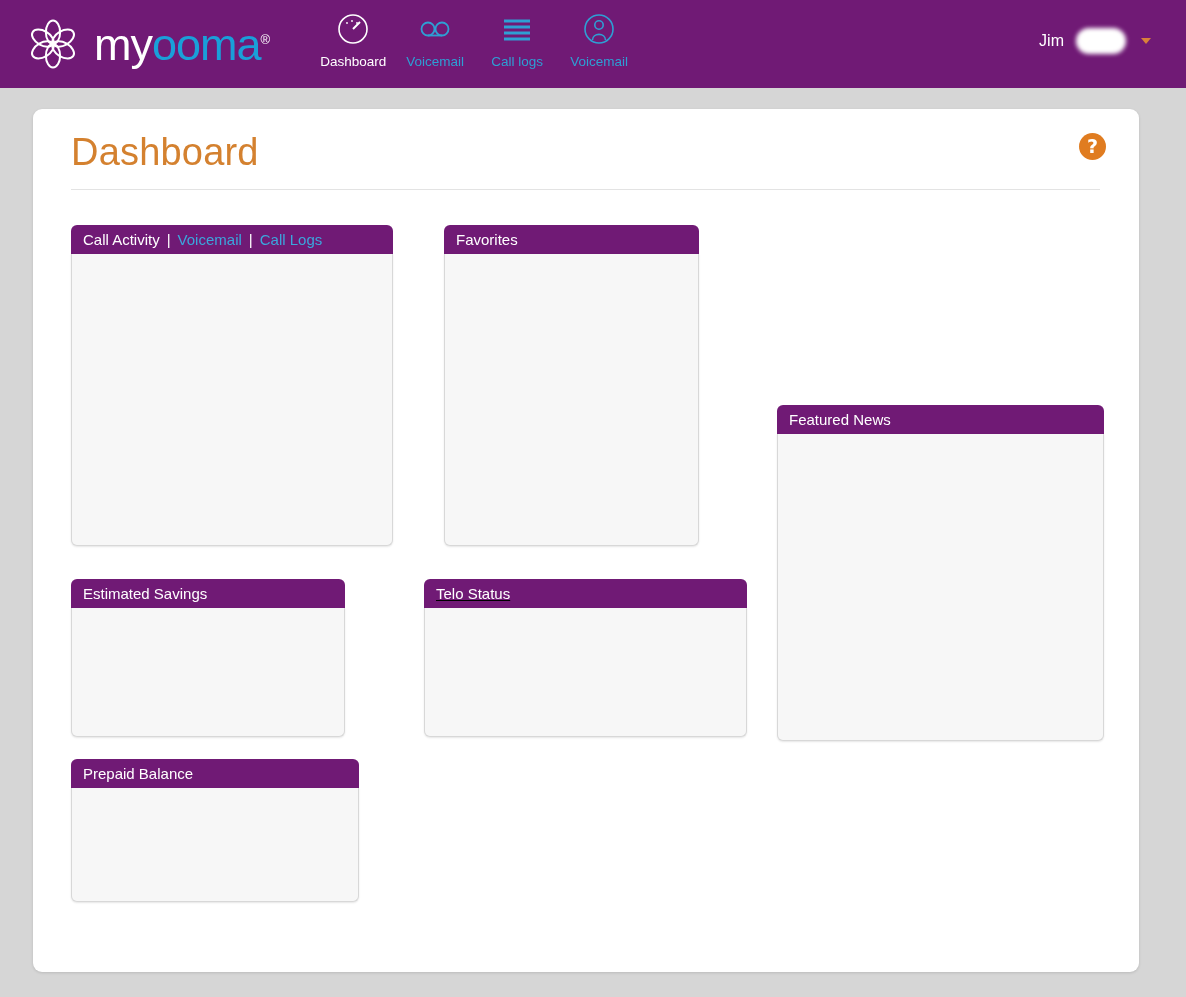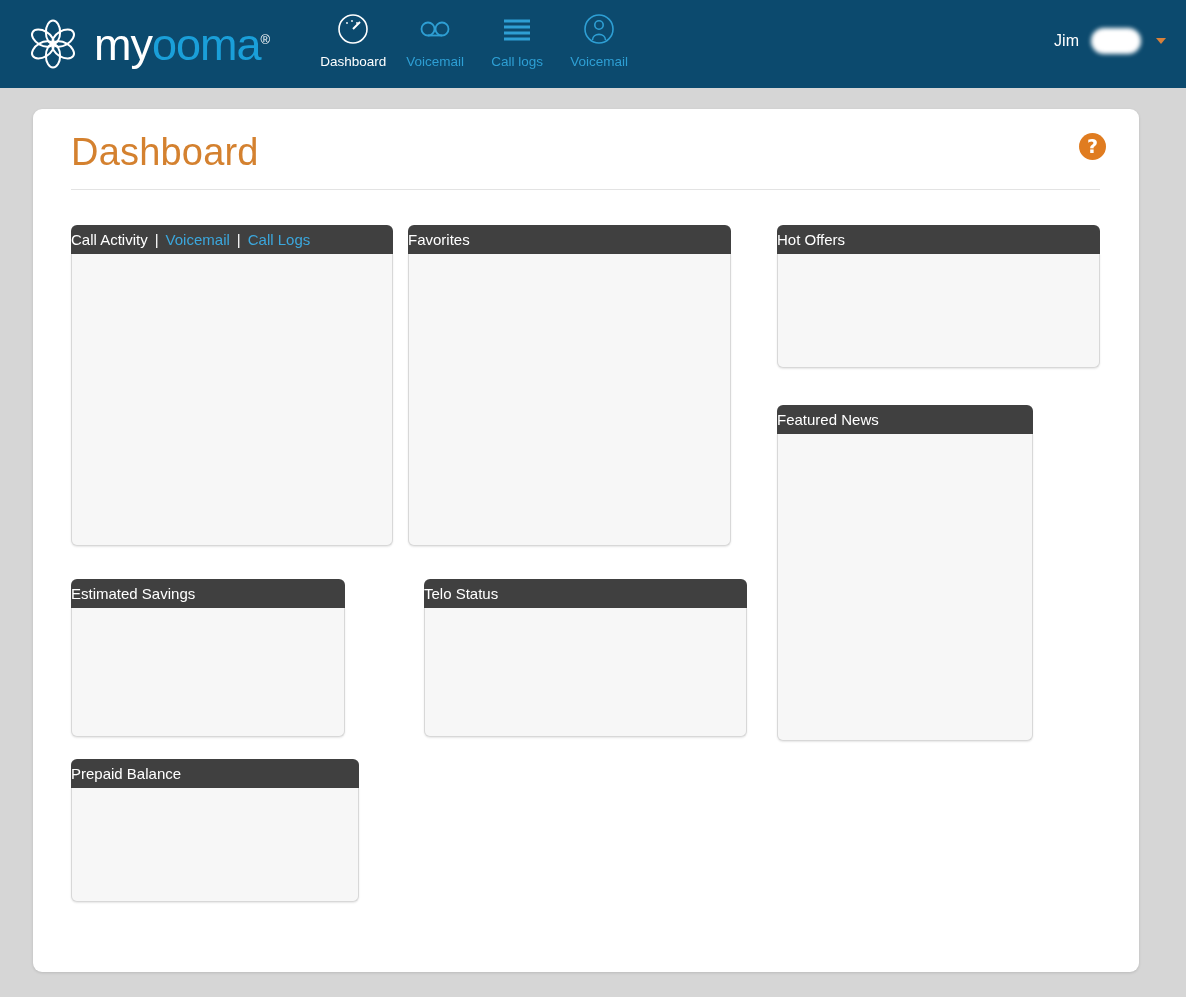--- a/index.html
+++ b/index.html
@@ -10,21 +10,21 @@
     background: #d6d6d6;
     font-family: "Liberation Sans", sans-serif;
     overflow: hidden;
   }
 
   
   .topnav {
     position: relative;
     width: 1186px;
     height: 88px;
-    background: #0c4a6e;
+    background: #701a75;
     display: flex;
     align-items: center;
   }
 
   .brand {
     display: flex;
     align-items: center;
     margin-left: 22px;
     gap: 10px;
     height: 88px;
@@ -70,21 +70,21 @@
     display: block;
     margin-top: 5px;
     font-size: 13.5px;
     color: #2e9fd4;
     white-space: nowrap;
   }
   .navitem.active .lbl { color: #ffffff; }
 
   .user-area {
     position: absolute;
-    right: 20px;
+    right: 35px;
     top: 28px;
     display: flex;
     align-items: center;
     gap: 10px;
     cursor: pointer;
   }
   .user-name {
     color: #ffffff;
     font-size: 16px;
   }
@@ -152,24 +152,25 @@
     background: #e3e3e3;
   }
 
   
   .panel {
     position: absolute;
     border-radius: 6px;
   }
   .panel-head {
     height: 29px;
-    background: #404040;
+    background: #701a75;
     border-radius: 6px 6px 0 0;
     display: flex;
     align-items: center;
+    padding-left: 12px;
     color: #ffffff;
     font-size: 15px;
     white-space: nowrap;
   }
   .panel-body {
     background: #f7f7f7;
     border: 1px solid #d8d8d8;
     border-top: none;
     border-radius: 0 0 6px 6px;
     box-shadow: 0 1px 2px rgba(0,0,0,0.10);
@@ -181,33 +182,33 @@
   .tab-link.active { color: #ffffff; }
   .tab-sep {
     color: #ffffff;
     margin: 0 7px;
   }
 
   
   #p-call-activity { left: 38px;  top: 116px; width: 322px; }
   #p-call-activity .panel-body { height: 292px; }
 
-  #p-favorites     { left: 375px; top: 116px; width: 323px; border-radius: 6px; }
+  #p-favorites     { left: 411px; top: 116px; width: 255px; border-radius: 6px; }
   #p-favorites .panel-body { height: 292px; }
 
   #p-hot-offers    { left: 744px; top: 116px; width: 323px; }
   #p-hot-offers .panel-body { height: 114px; }
 
-  #p-featured-news { left: 744px; top: 296px; width: 256px; }
+  #p-featured-news { left: 744px; top: 296px; width: 327px; }
   #p-featured-news .panel-body { height: 307px; }
 
   #p-est-savings   { left: 38px;  top: 470px; width: 274px; }
   #p-est-savings .panel-body { height: 129px; }
 
-  #p-telo-status   { left: 391px; top: 470px; width: 323px; }
+  #p-telo-status   { left: 391px; top: 470px; width: 323px; text-decoration: underline; }
   #p-telo-status .panel-body { height: 129px; }
 
   #p-prepaid       { left: 38px;  top: 650px; width: 288px; }
   #p-prepaid .panel-body { height: 114px; }
 </style>
 </head>
 <body>
 
 <div class="topnav">
 
@@ -307,24 +308,20 @@
       <span class="tab-link">Call Logs</span>
     </div>
     <div class="panel-body"></div>
   </div>
 
   <div class="panel" id="p-favorites">
     <div class="panel-head">Favorites</div>
     <div class="panel-body"></div>
   </div>
 
-  <div class="panel" id="p-hot-offers">
-    <div class="panel-head">Hot Offers</div>
-    <div class="panel-body"></div>
-  </div>
 
   <div class="panel" id="p-featured-news">
     <div class="panel-head">Featured News</div>
     <div class="panel-body"></div>
   </div>
 
   <div class="panel" id="p-est-savings">
     <div class="panel-head">Estimated Savings</div>
     <div class="panel-body"></div>
   </div>

